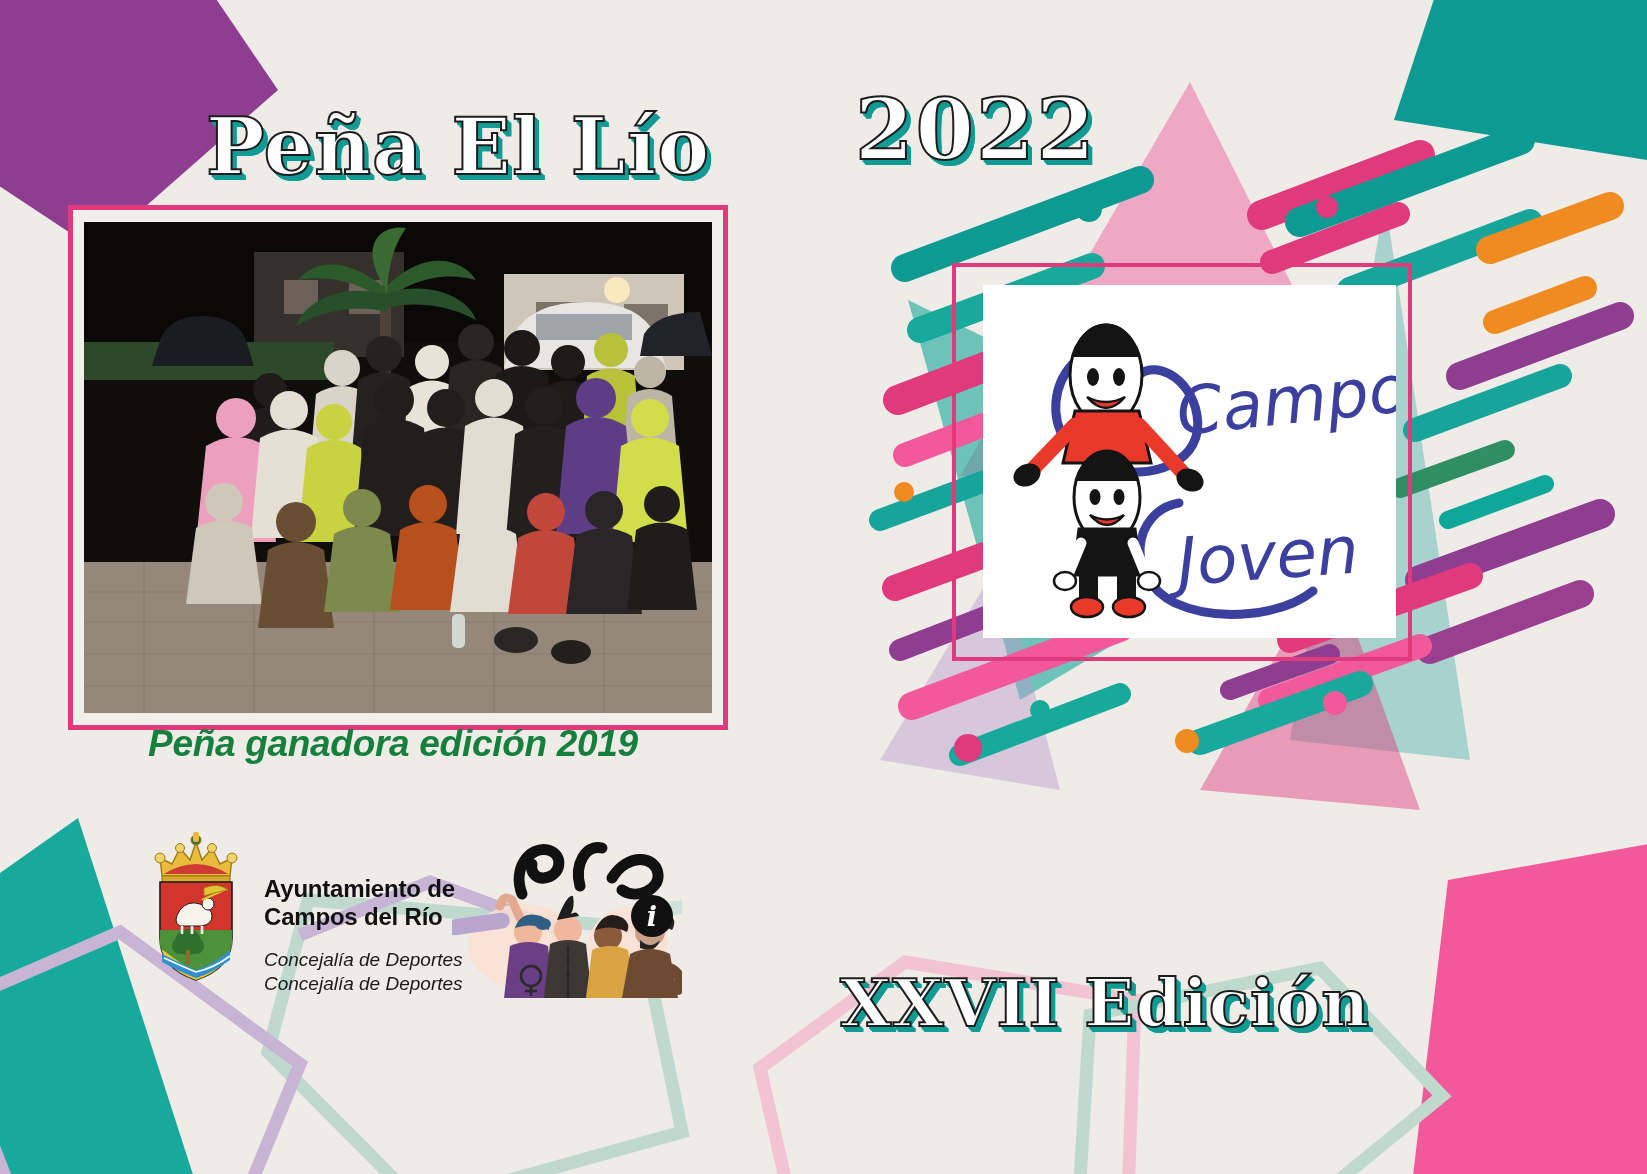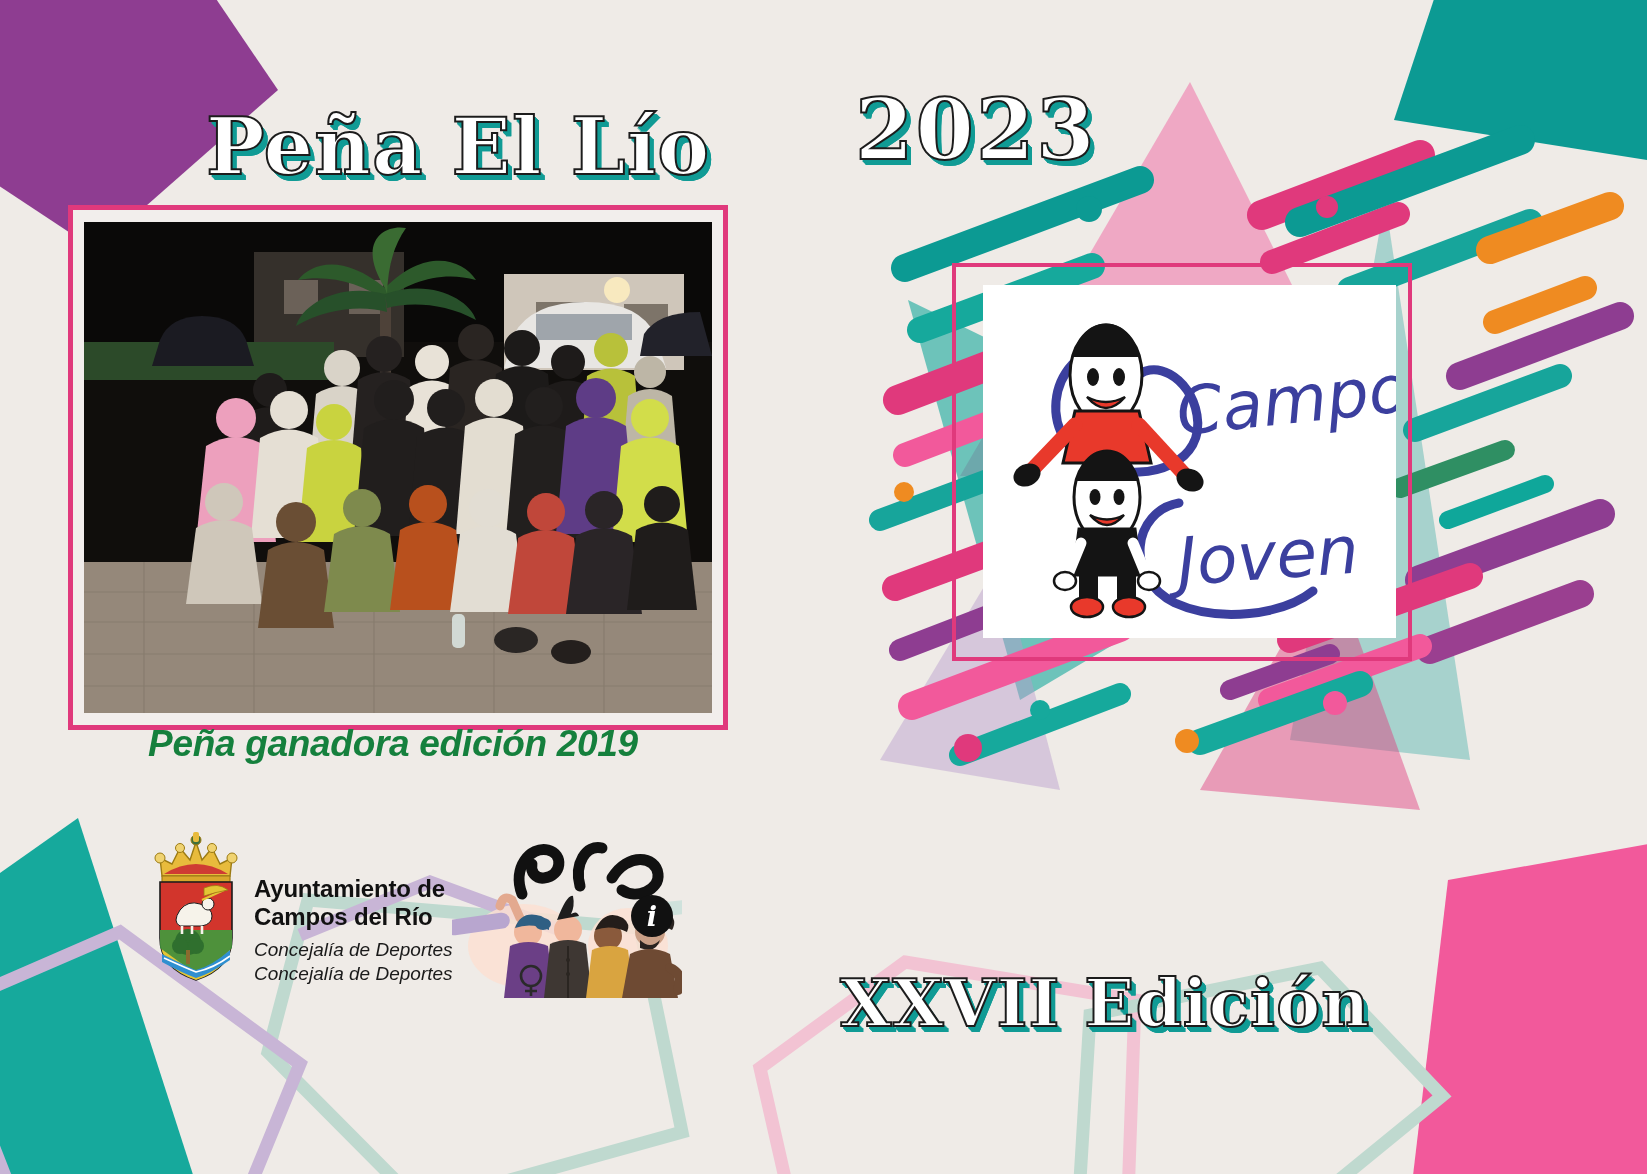--- a/index.html
+++ b/index.html
@@ -57,30 +57,30 @@
     border:4px solid #e0397c;z-index:4;box-sizing:border-box;
   }
   #cj-card{
     position:absolute;left:983px;top:285px;width:413px;height:353px;
     background:#ffffff;z-index:5;overflow:hidden;
   }
 
   
   #ayto{
     position:absolute;left:146px;top:830px;z-index:8;
-    display:flex;align-items:flex-start;gap:8px;
+    display:flex;align-items:flex-start;gap:18px;
   }
   #ayto-text{padding-top:45px;}
   #ayto-name{
     font-family:"Liberation Sans", sans-serif;
     font-weight:700;font-size:24px;line-height:1.17;color:#111;
     white-space:nowrap;letter-spacing:-0.2px;
   }
   #ayto-sub{
-    margin-top:7px;
+    margin-top:17px;
     font-family:"Liberation Sans", sans-serif;
     font-style:italic;font-size:19px;line-height:1.26;color:#1a1a1a;
     white-space:nowrap;
   }
 
   
   #pid{position:absolute;left:452px;top:828px;width:230px;height:170px;z-index:8;}
   #pid svg{display:block;}
 </style>
 </head>
@@ -356,21 +356,21 @@
       <rect x="368" y="392" width="13" height="34" rx="5" fill="#d8e2de" opacity="0.9"></rect>
       <ellipse cx="432" cy="418" rx="22" ry="13" fill="#2a2624"></ellipse>
       <ellipse cx="487" cy="430" rx="20" ry="12" fill="#241f1d"></ellipse>
 
       <rect x="0" y="0" width="628" height="491" fill="none"></rect>
     </svg>
   </div>
   <div id="photo-caption">Peña ganadora edición 2019</div>
 
   <div class="outline-type" id="title-pena">Peña El Lío</div>
-  <div class="outline-type" id="title-year">2023</div>
+  <div class="outline-type" id="title-year">2022</div>
   <div class="outline-type" id="title-edicion">XXVII Edición</div>
 
   <div id="ayto">
     <svg width="100" height="152" viewBox="0 0 100 152">
 
       <g>
         <path d="M16 46 L14 28 L26 34 L34 18 L44 30 L50 12 L56 30 L66 18 L74 34 L86 28 L84 46 Z" fill="#e8bb3c" stroke="#9c7b14" stroke-width="1.4"></path>
         <path d="M16 46 H84 v6 H16 Z" fill="#d9a72c" stroke="#9c7b14" stroke-width="1.2"></path>
         <path d="M18 44 q32 -20 64 0 z" fill="#cf3b33"></path>
         <circle cx="14" cy="28" r="5" fill="#f0d371" stroke="#9c7b14" stroke-width="1"></circle>

